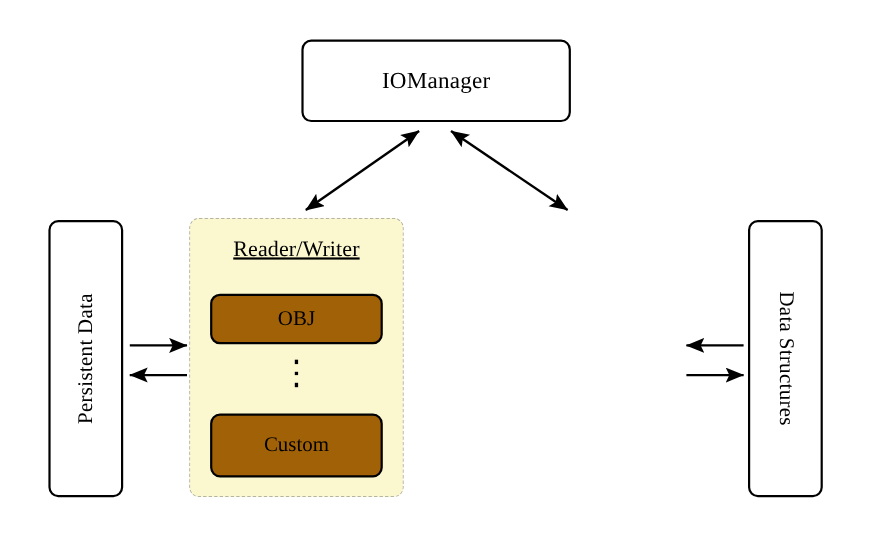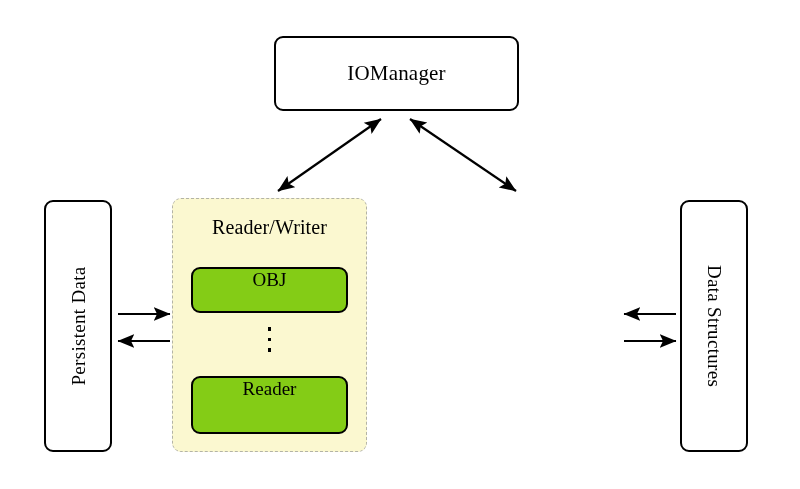--- a/index.html
+++ b/index.html
@@ -84,30 +84,32 @@
 
   .group-title {
     position: absolute;
     top: 17px;
     left: 0;
     right: 0;
     text-align: center;
     font-size: 20px;
     letter-spacing: .1px;
     white-space: nowrap;
+    text-decoration: underline;
   }
 
   
   .item {
     position: absolute;
     box-sizing: border-box;
-    background: #84cc16;
+    background: #a16207;
     border: 2.6px solid #000000;
     border-radius: 9px;
     display: flex;
+    align-items: center;
     justify-content: center;
     text-align: center;
     font-size: 19px;
     line-height: 1.18;
     left: 18px;
     right: 18px;
   }
   .item.single { top: 68px;  height: 46px; }
   .item.double { top: 177px; height: 58px; }
 
@@ -187,19 +189,19 @@
     </div>
 
     <div class="vdots">
       <i></i>
       <i></i>
       <i></i>
     </div>
 
     <div class="item double">
       <span>
-        <span>Reader</span><br>
+        <span>Custom</span><br>
       </span>
     </div>
   </div>
 
 
 </div>
 
 </body></html>

